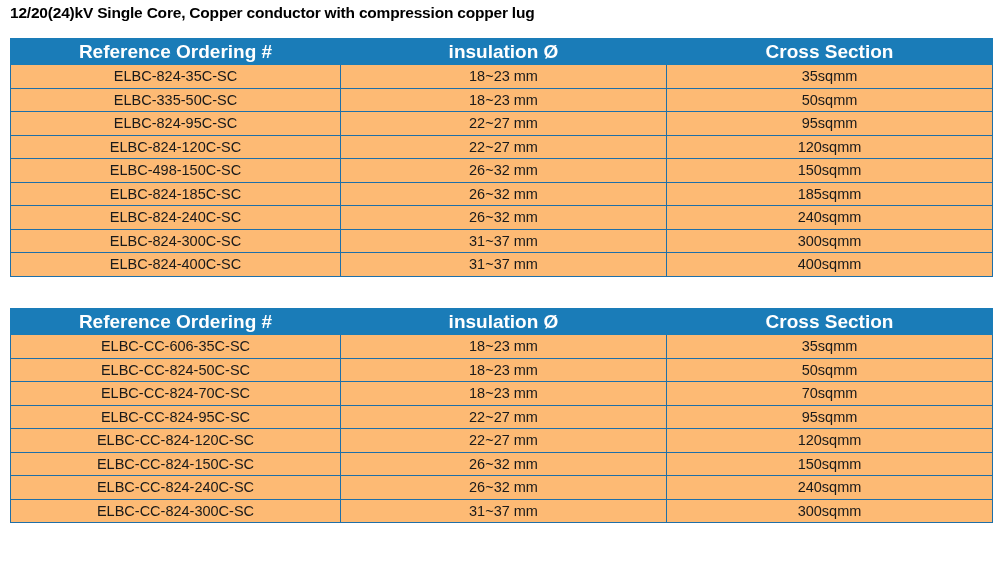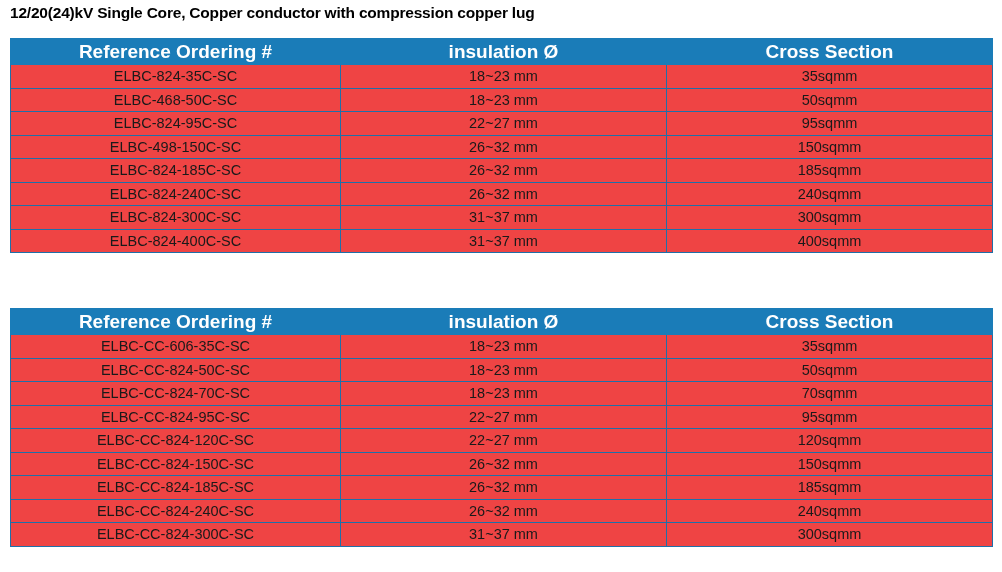--- a/index.html
+++ b/index.html
@@ -55,21 +55,21 @@
   table.spec-table thead th {
     background: #1a7cb8;
     color: #ffffff;
     font-weight: bold;
     font-size: 19px;
     height: 25px;
     line-height: 25px;
     border: 1px solid #1a7cb8;
   }
   table.spec-table tbody td {
-    background: #ef4444;
+    background: #fdba74;
     color: #1a1a1a;
   }
   col.c1 { width: 330px; }
   col.c2 { width: 326px; }
   col.c3 { width: 326px; }
 </style>
 </head>
 <body>
 
 <div class="page">
@@ -89,28 +89,33 @@
         <th>Cross Section</th>
       </tr>
     </thead>
     <tbody>
       <tr>
         <td>ELBC-824-35C-SC</td>
         <td>18~23 mm</td>
         <td>35sqmm</td>
       </tr>
       <tr>
-        <td>ELBC-468-50C-SC</td>
+        <td>ELBC-335-50C-SC</td>
         <td>18~23 mm</td>
         <td>50sqmm</td>
       </tr>
       <tr>
         <td>ELBC-824-95C-SC</td>
         <td>22~27 mm</td>
         <td>95sqmm</td>
+      </tr>
+      <tr>
+        <td>ELBC-824-120C-SC</td>
+        <td>22~27 mm</td>
+        <td>120sqmm</td>
       </tr>
       <tr>
         <td>ELBC-498-150C-SC</td>
         <td>26~32 mm</td>
         <td>150sqmm</td>
       </tr>
       <tr>
         <td>ELBC-824-185C-SC</td>
         <td>26~32 mm</td>
         <td>185sqmm</td>
@@ -171,25 +176,20 @@
         <td>ELBC-CC-824-120C-SC</td>
         <td>22~27 mm</td>
         <td>120sqmm</td>
       </tr>
       <tr>
         <td>ELBC-CC-824-150C-SC</td>
         <td>26~32 mm</td>
         <td>150sqmm</td>
       </tr>
       <tr>
-        <td>ELBC-CC-824-185C-SC</td>
-        <td>26~32 mm</td>
-        <td>185sqmm</td>
-      </tr>
-      <tr>
         <td>ELBC-CC-824-240C-SC</td>
         <td>26~32 mm</td>
         <td>240sqmm</td>
       </tr>
       <tr>
         <td>ELBC-CC-824-300C-SC</td>
         <td>31~37 mm</td>
         <td>300sqmm</td>
       </tr>
     </tbody>

